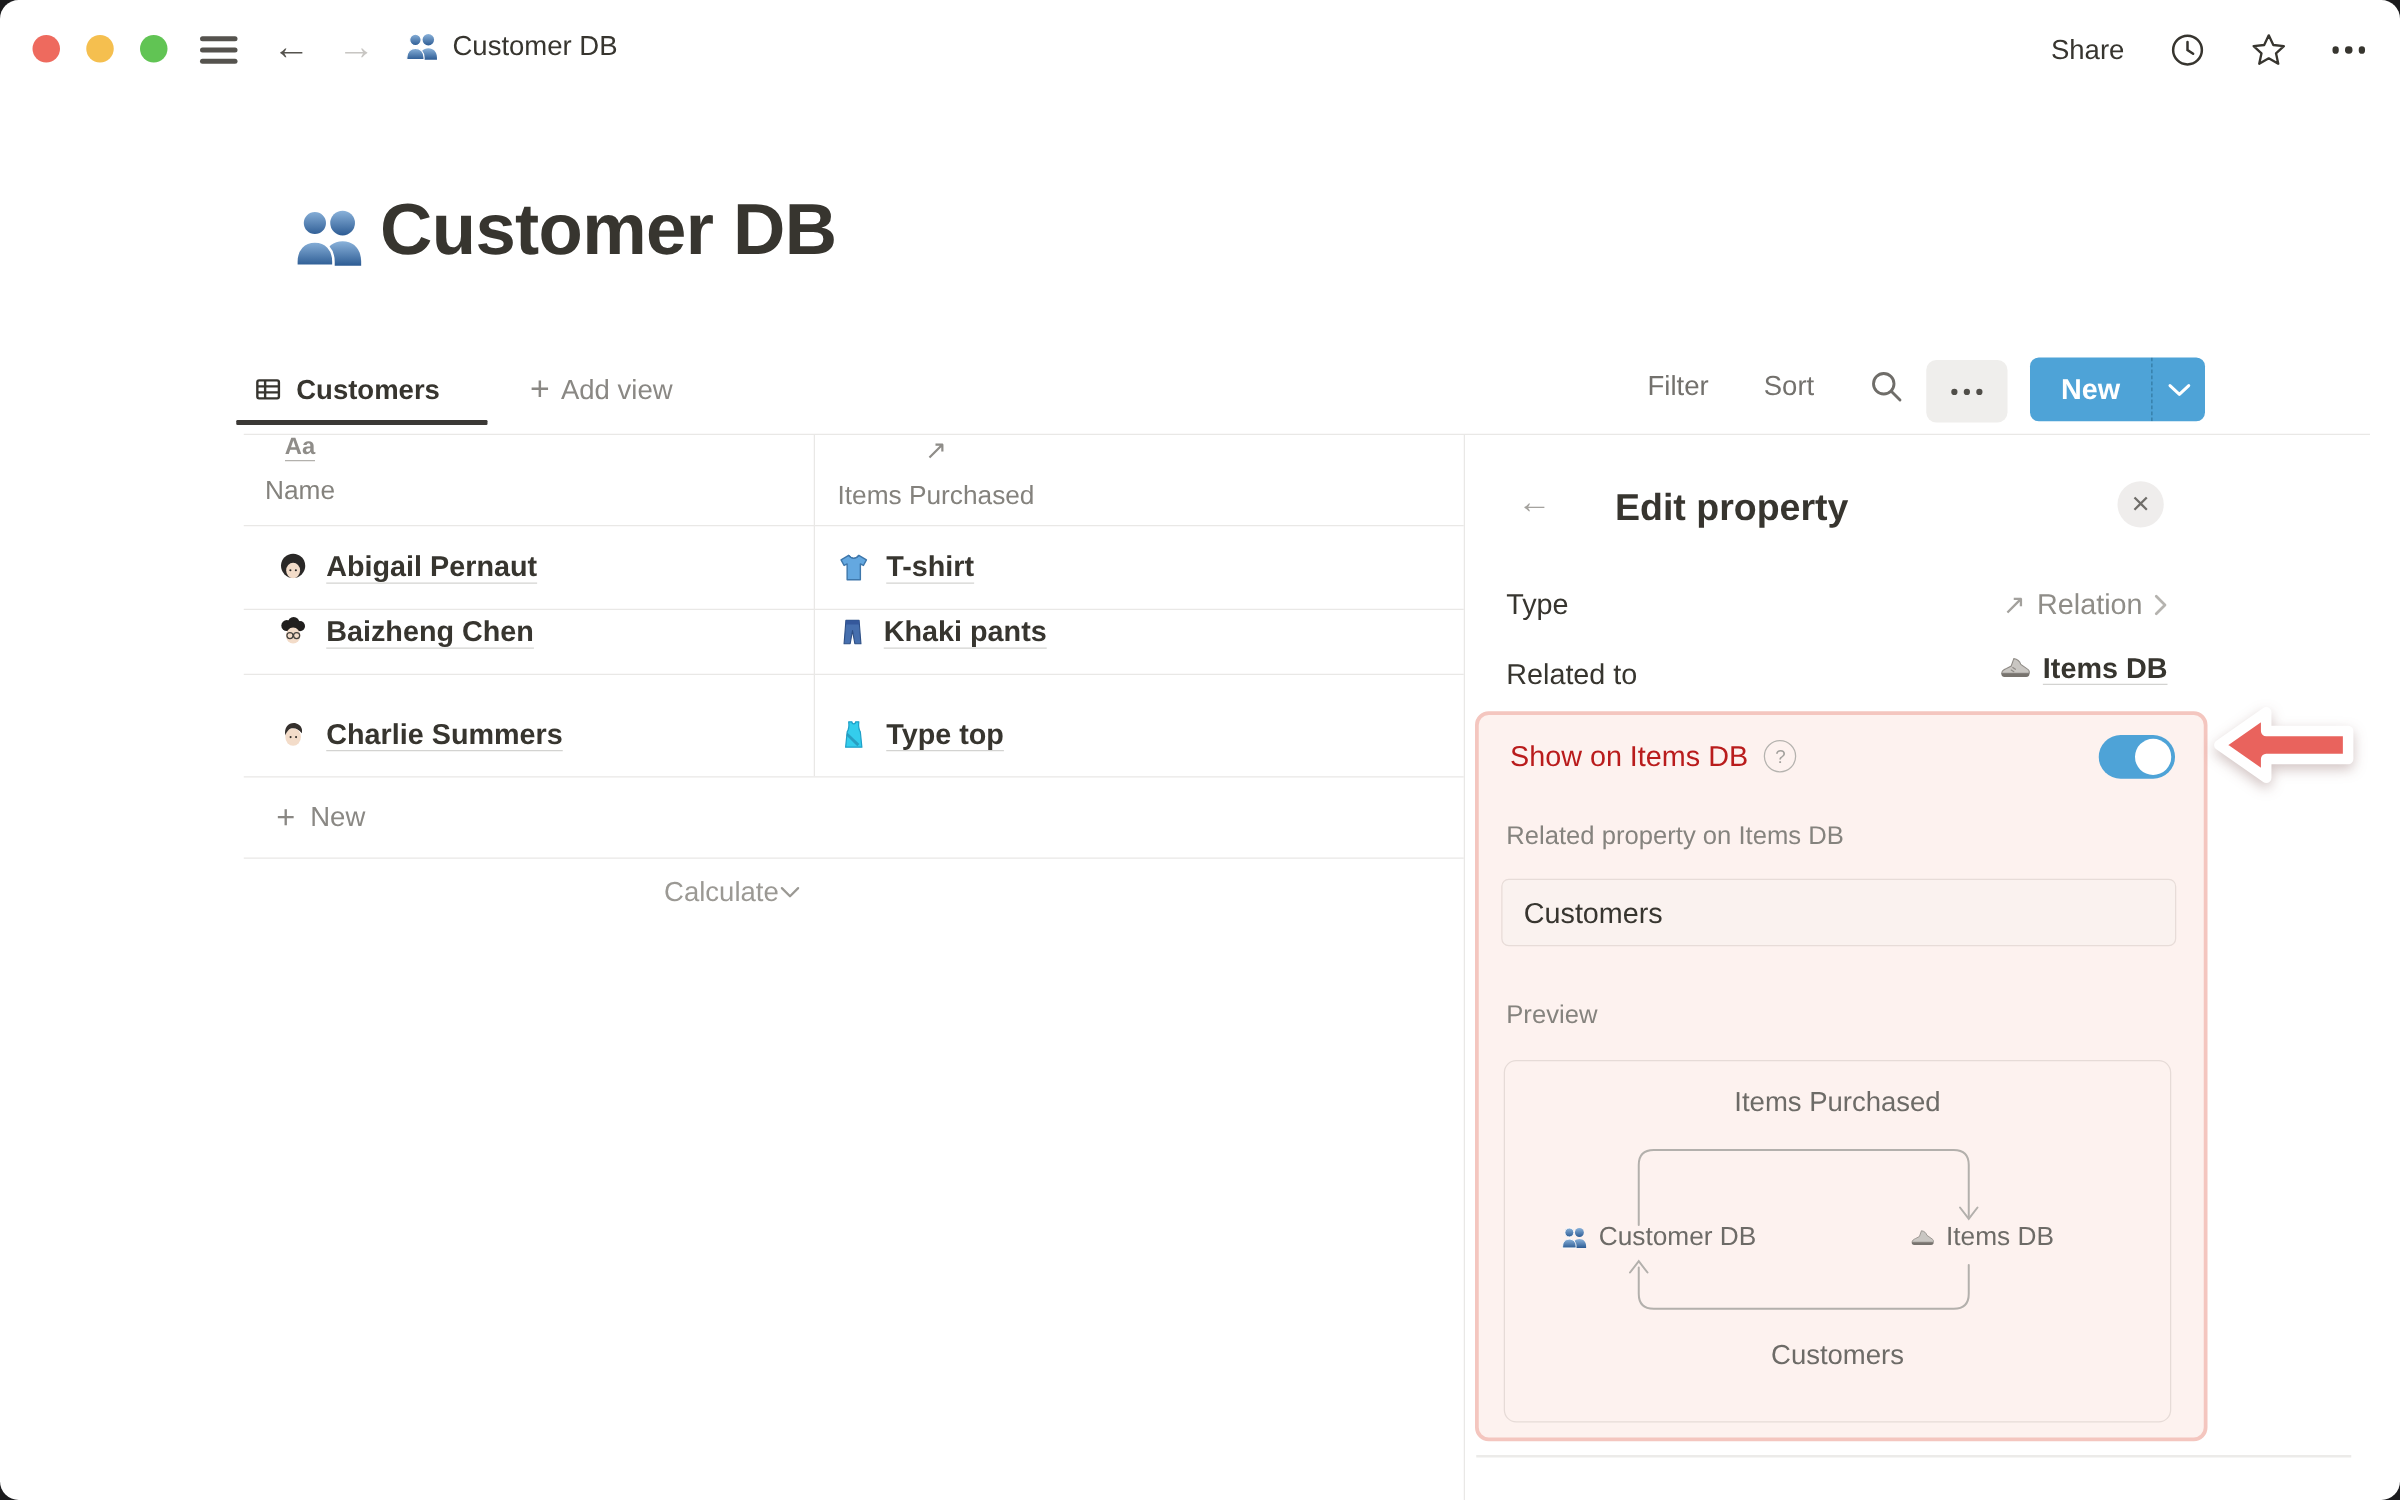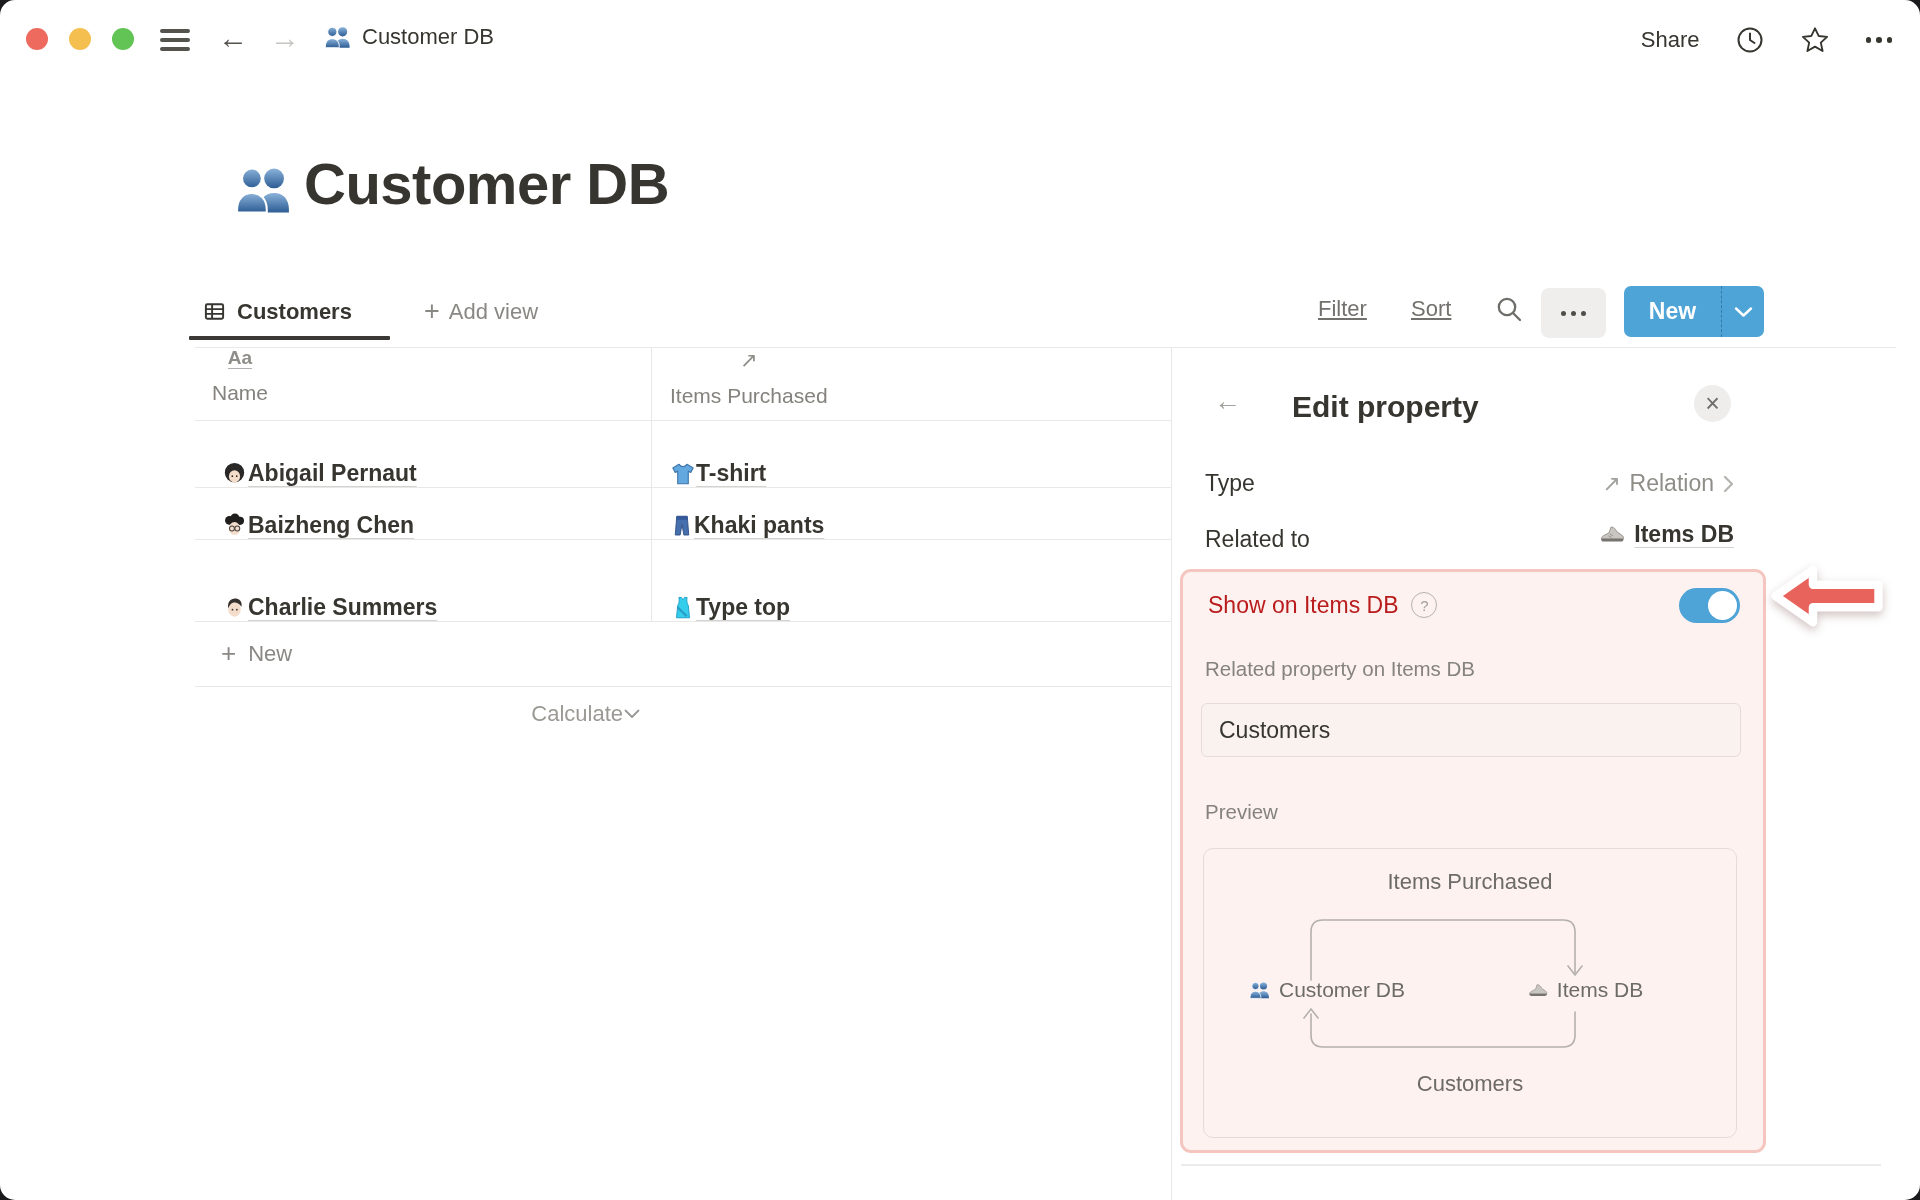--- a/index.html
+++ b/index.html
@@ -20,38 +20,38 @@
   
   .page-icon{left:234px;top:162px;}
   .page-title{left:304px;top:150px;font-size:58px;font-weight:700;letter-spacing:-.5px;color:#37352f;}
   
   .tab{left:189px;top:288px;height:47px;display:flex;align-items:center;gap:11px;padding:0 14px;}
   .tab .lbl{font-size:22px;font-weight:600;color:#37352f;}
   .tab-underline{left:189px;top:336px;width:201px;height:4px;background:#3b3936;border-radius:1px;}
   .add-view{left:424px;top:288px;height:47px;display:flex;align-items:center;gap:9px;color:#8a8884;}
   .add-view .plus{font-size:27px;font-weight:300;line-height:27px;}
   .add-view .lbl{font-size:22px;}
-  .tb-text{top:296px;font-size:22px;color:#73716d;cursor:pointer;text-decoration:underline;}
+  .tb-text{top:296px;font-size:22px;color:#73716d;cursor:pointer;}
   .search-btn{left:1494px;top:294px;}
   .more-btn{left:1541px;top:288px;width:65px;height:50px;background:#efeeec;border-radius:8px;
             display:flex;align-items:center;justify-content:center;gap:5px;cursor:pointer;}
   .more-btn i{width:5px;height:5px;border-radius:50%;background:#504e49;}
   .new-btn{left:1624px;top:286px;width:140px;height:51px;border-radius:7px;display:flex;overflow:hidden;cursor:pointer;}
   .new-btn .main{flex:1;display:flex;align-items:center;justify-content:center;color:#fff;font-size:23px;font-weight:600;}
   .new-btn .drop{width:42px;display:flex;align-items:center;justify-content:center;border-left:1px dashed rgba(20,70,100,.45);}
   
   .content-top-border{left:195px;top:347px;width:1701px;height:1px;background:#e9e8e6;}
   .panel-divider{left:1171px;top:348px;width:1px;height:852px;background:#e9e8e6;}
   .col-divider{left:651px;top:348px;width:1px;height:273px;background:#e9e8e6;}
   .thead{left:195px;top:348px;width:976px;height:72px;border-bottom:1px solid #e9e8e6;}
   .th{position:absolute;top:0;height:72px;display:flex;align-items:center;gap:12px;color:#84827d;font-size:21px;cursor:pointer;flex-direction:column;}
   .th .aa{font-size:19px;font-weight:600;color:#8f8d89;border-bottom:1.5px solid #b3b1ad;line-height:20px;}
   .th .rel{font-size:21px;color:#8f8d89;}
   .trow{left:195px;width:976px;height:67px;border-bottom:1px solid #e9e8e6;}
-  .cell{position:absolute;top:0;height:67px;display:flex;align-items:flex-end;cursor:pointer;}
+  .cell{position:absolute;top:0;height:67px;display:flex;align-items:center;gap:13px;cursor:pointer;}
   .cell .txt{font-size:23px;font-weight:600;color:#37352f;text-decoration:underline;
              text-decoration-color:rgba(55,53,47,.22);text-underline-offset:5px;text-decoration-thickness:1px;}
   .new-row{left:195px;top:621px;width:976px;height:66px;border-bottom:1px solid #e9e8e6;
            display:flex;align-items:center;gap:12px;padding-left:26px;box-sizing:border-box;color:#8a8884;cursor:pointer;}
   .new-row .plus{font-size:26px;font-weight:300;}
   .new-row .lbl{font-size:22px;}
   .calc-row{left:195px;top:687px;width:445px;height:54px;display:flex;align-items:center;justify-content:flex-end;gap:1px;color:#9b9994;cursor:pointer;}
   .calc-row .lbl{font-size:22px;}
   
   .panel-back{left:1214px;top:386px;font-size:27px;color:#a4a29e;cursor:pointer;}

